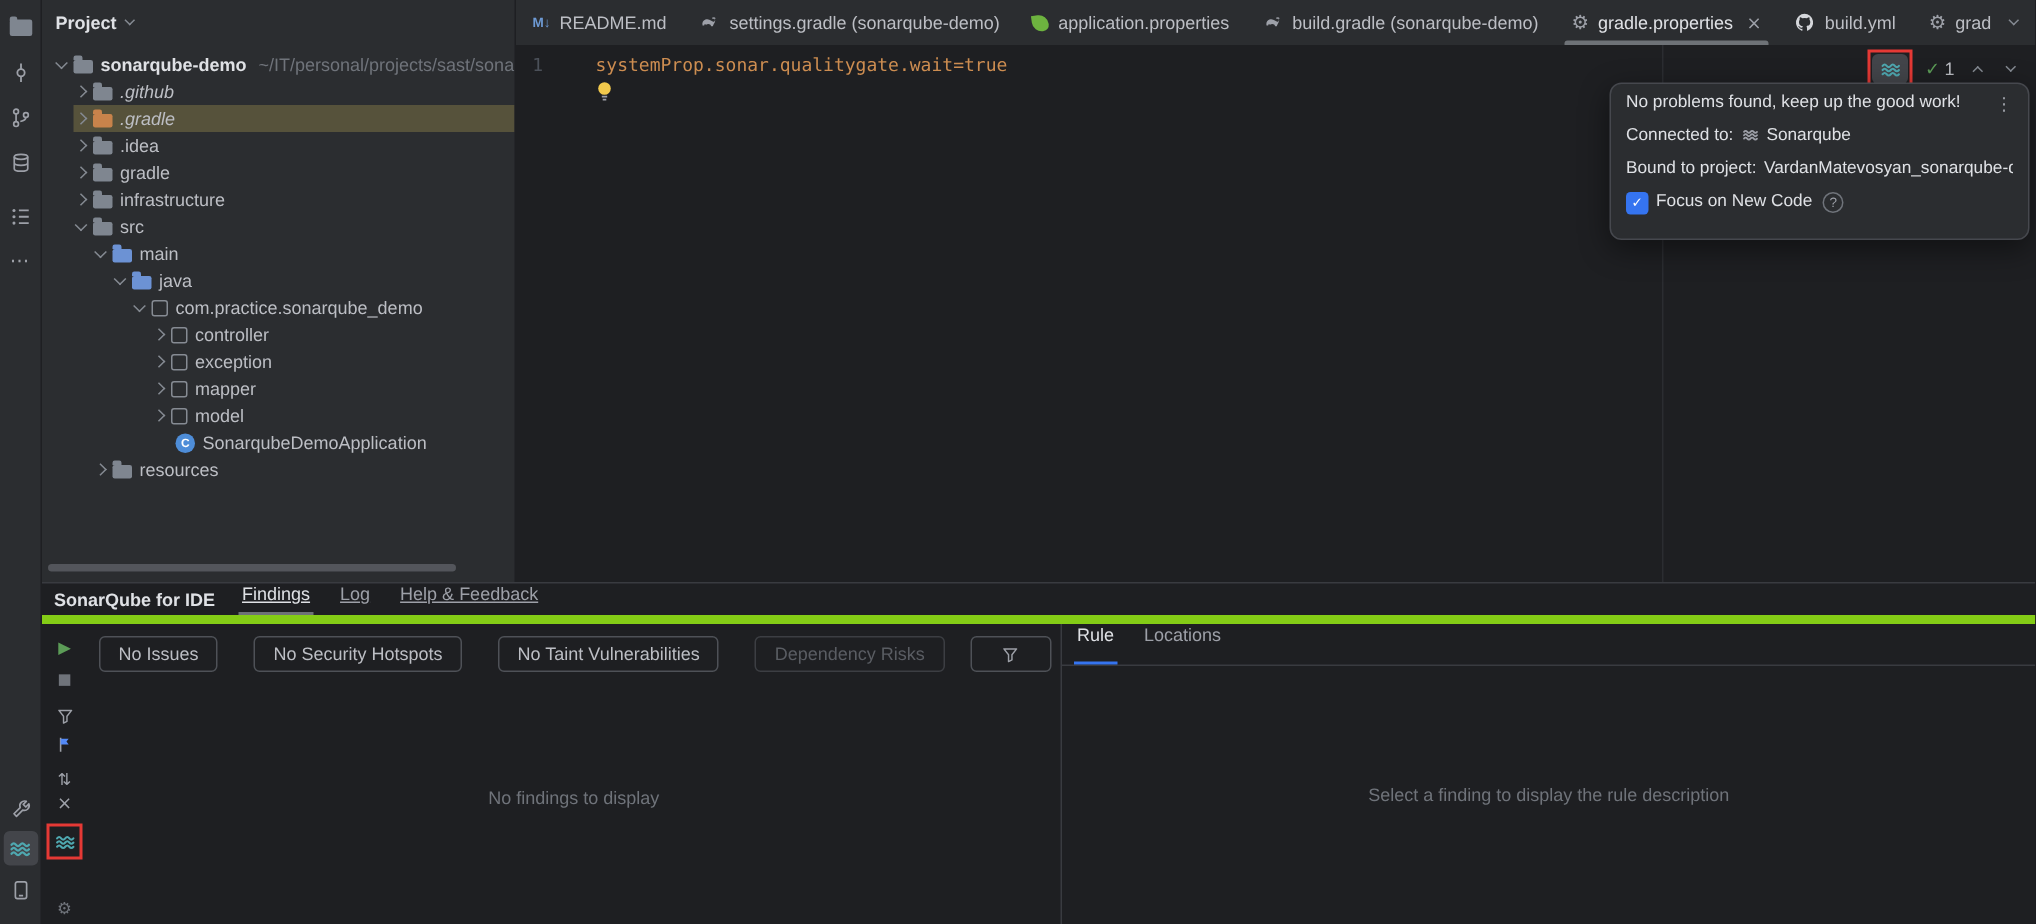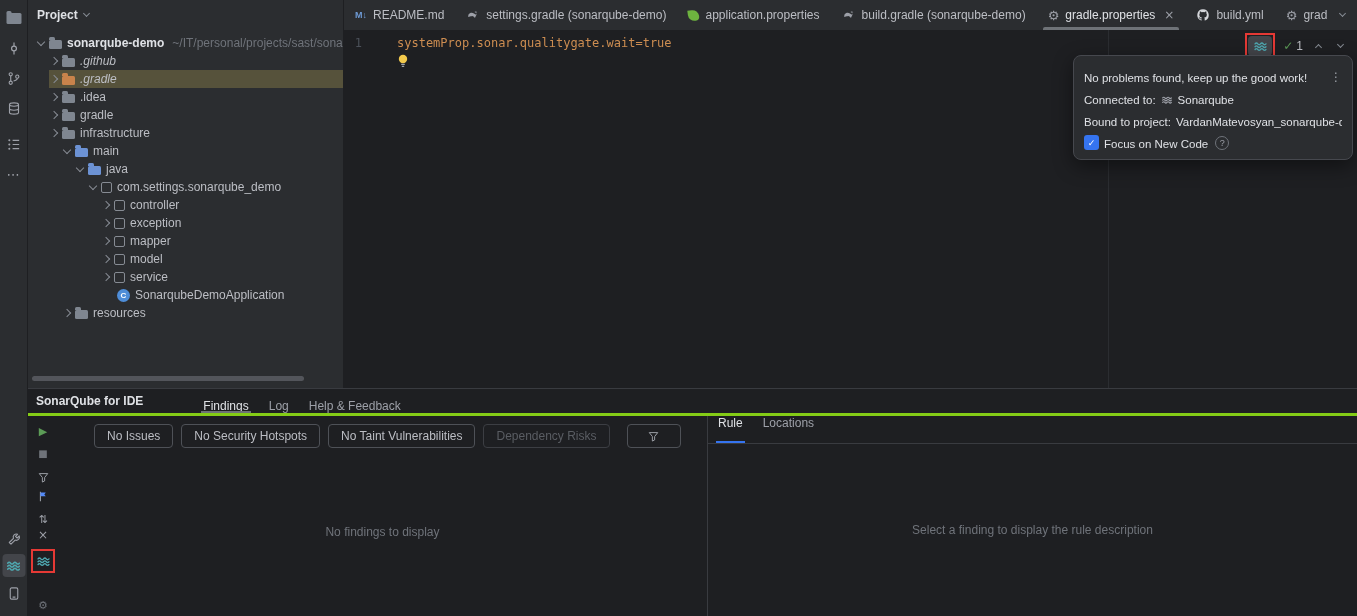--- a/index.html
+++ b/index.html
@@ -67,30 +67,30 @@
   .bulb { position:absolute; top:23px; left:52px; }
   .editor-widgets { position:absolute; top:3px; right:10px; display:flex; align-items:center; gap:8px; z-index:5; }
   .red-box { border:2px solid #e53935; padding:1px; display:inline-flex; }
   .sonar-btn { width:24px; height:20px; background:#43454a; border-radius:4px; display:inline-flex; align-items:center; justify-content:center; }
   .insp { display:flex; align-items:center; gap:3px; color:#bcbec4; }
   .insp .check { color:#5c9c57; font-size:12px; }
   .wchev { display:flex; align-items:center; justify-content:center; width:14px; height:18px; }
 
   
   .popup { position:absolute; left:1073px; top:55px; width:280px; background:#2b2d30; border:1px solid #46484e; border-radius:8px; box-shadow:0 6px 20px rgba(0,0,0,.45); padding:6px 10px 9px; z-index:20; color:#dfe1e5; font-size:11.5px; }
-  .popup-row { display:flex; align-items:flex-end; min-height:22px; gap:5px; white-space:nowrap; overflow:hidden; }
+  .popup-row { display:flex; align-items:flex-start; min-height:22px; gap:5px; white-space:nowrap; overflow:hidden; }
   .kebab { margin-left:auto; color:#9da0a8; font-size:12px; }
   .cbx { width:15px; height:15px; background:#3574f0; border-radius:3px; color:#fff; display:inline-flex; align-items:center; justify-content:center; font-size:9px; flex:0 0 auto; }
   .qmark { width:14px; height:14px; border:1px solid #6f737a; border-radius:50%; color:#9da0a8; font-size:9px; display:inline-flex; align-items:center; justify-content:center; margin-left:2px; flex:0 0 auto; }
 
   
   .bottom-panel { position:absolute; left:28px; top:388px; right:0; bottom:0; background:#1e1f22; border-top:1px solid #393b40; }
-  .bp-header { height:27px; display:flex; align-items:stretch; border-bottom:3px solid #84cc16; padding-left:8px;gap:42px; }
+  .bp-header { height:27px; display:flex; align-items:stretch; border-bottom:6px solid #84cc16; padding-left:8px; }
   .bp-title { color:#dfe1e5; font-weight:600; display:flex; align-items:center; margin-right:8px; }
-  .bp-tab { position:relative; display:flex; align-items:flex-end; padding:0 10px; color:#9da0a8; }
+  .bp-tab { position:relative; display:flex; align-items:flex-start; padding:0 10px; color:#9da0a8;text-decoration:underline; }
   .bp-tab.active { color:#dfe1e5; }
   .bp-tab.active::after { content:""; position:absolute; left:8px; right:8px; bottom:0; height:2px; background:#6e7277; }
   .bp-strip { position:absolute; left:0; top:27px; width:30px; bottom:0; }
   .strip-btn { position:absolute; left:50%; transform:translateX(-50%); width:20px; height:18px; display:flex; align-items:center; justify-content:center; }
   .strip-redbox { position:absolute; left:3px; top:133px; width:24px; height:24px; border:2px solid #e53935; display:flex; align-items:center; justify-content:center; }
   .findings-pane { position:absolute; left:30px; top:27px; width:649px; bottom:0; display:flex; flex-direction:column; }
   .filter-row { display:flex; align-items:center; gap:8px; padding:8px 0 0 8px; }
   .pill-btn { height:24px; padding:0 12px; border:1px solid #4e5157; border-radius:4px; display:inline-flex; align-items:center; color:#bcbec4; background:transparent; white-space:nowrap; }
   .pill-btn.disabled { color:#5a5d63; border-color:#3c3e43; }
   .icon-btn { height:24px; width:54px; border:1px solid #4e5157; border-radius:4px; display:inline-flex; align-items:center; justify-content:center; margin-left:9px; }
@@ -210,39 +210,46 @@
             <span class="tree-label">gradle</span>
           </div>
         </div>
         <div class="tree-row" style="padding-left: 21px;">
           <div class="row-inner">
             <span class="chev r"></span>
             <span class="ic i-folder"></span>
             <span class="tree-label">infrastructure</span>
           </div>
         </div>
+        <div class="tree-row" style="padding-left: 21px;">
+          <div class="row-inner">
+            <span class="chev d"></span>
+            <span class="ic i-folder"></span>
+            <span class="tree-label">src</span>
+          </div>
+        </div>
         <div class="tree-row" style="padding-left: 34px;">
           <div class="row-inner">
             <span class="chev d"></span>
             <span class="ic i-folder src"></span>
             <span class="tree-label">main</span>
           </div>
         </div>
         <div class="tree-row" style="padding-left: 47px;">
           <div class="row-inner">
             <span class="chev d"></span>
             <span class="ic i-folder src"></span>
             <span class="tree-label">java</span>
           </div>
         </div>
         <div class="tree-row" style="padding-left: 60px;">
           <div class="row-inner">
             <span class="chev d"></span>
             <span class="ic i-pkg"></span>
-            <span class="tree-label">com.settings.sonarqube_demo</span>
+            <span class="tree-label">com.practice.sonarqube_demo</span>
           </div>
         </div>
         <div class="tree-row" style="padding-left: 73px;">
           <div class="row-inner">
             <span class="chev r"></span>
             <span class="ic i-pkg"></span>
             <span class="tree-label">controller</span>
           </div>
         </div>
         <div class="tree-row" style="padding-left: 73px;">
@@ -257,27 +264,20 @@
             <span class="chev r"></span>
             <span class="ic i-pkg"></span>
             <span class="tree-label">mapper</span>
           </div>
         </div>
         <div class="tree-row" style="padding-left: 73px;">
           <div class="row-inner">
             <span class="chev r"></span>
             <span class="ic i-pkg"></span>
             <span class="tree-label">model</span>
-          </div>
-        </div>
-        <div class="tree-row" style="padding-left: 73px;">
-          <div class="row-inner">
-            <span class="chev r"></span>
-            <span class="ic i-pkg"></span>
-            <span class="tree-label">service</span>
           </div>
         </div>
         <div class="tree-row" style="padding-left: 73px;">
           <div class="row-inner">
             <span class="chev-sp"></span>
             <span class="ic i-class">C</span>
             <span class="tree-label">SonarqubeDemoApplication</span>
           </div>
         </div>
         <div class="tree-row" style="padding-left: 34px;">
@@ -450,21 +450,21 @@
             </svg>
         </span>
       </div>
       <div class="strip-btn" style="top:180px">
           <span class="uni" style="color:#6f737a;font-size:11px">⚙</span>
         </div>
     </div>
 
     <div class="findings-pane">
       <div class="filter-row">
-        <div id="filter-buttons" style="display:flex;gap:8px;margin-left:28px;">
+        <div id="filter-buttons" style="display:flex;gap:24px;">
             <div class="pill-btn">
               <span>No Issues</span>
             </div>
             <div class="pill-btn">
               <span>No Security Hotspots</span>
             </div>
             <div class="pill-btn">
               <span>No Taint Vulnerabilities</span>
             </div>
             <div class="pill-btn disabled">

